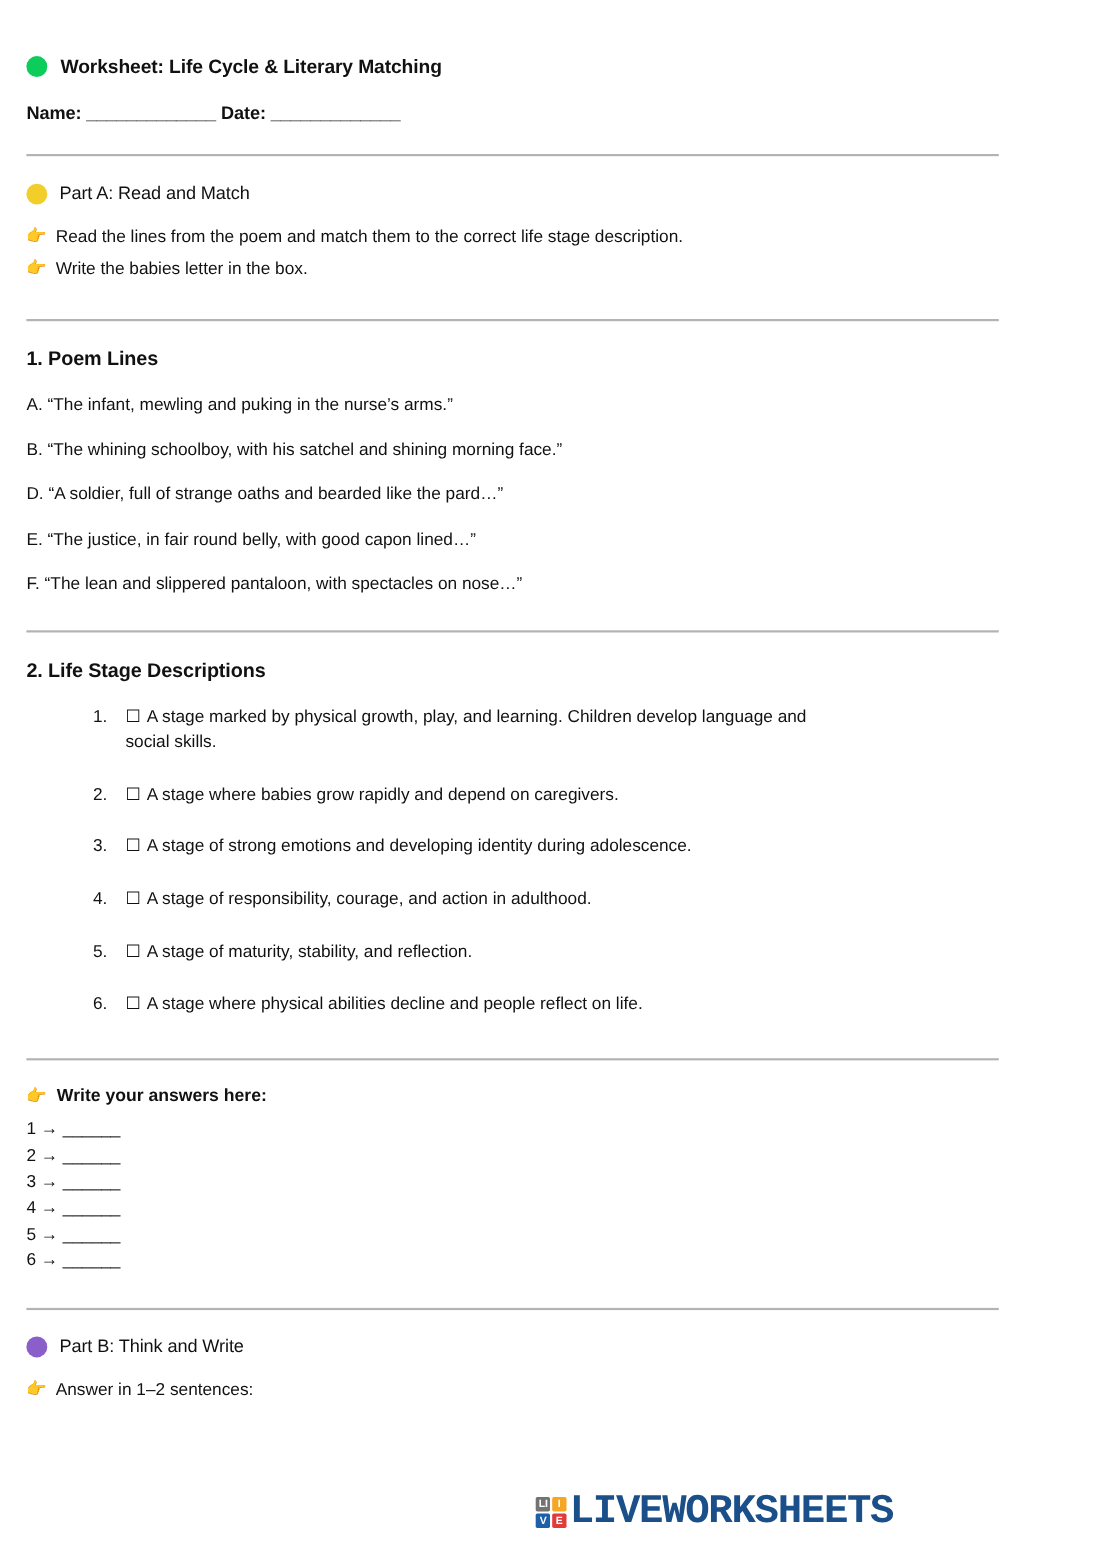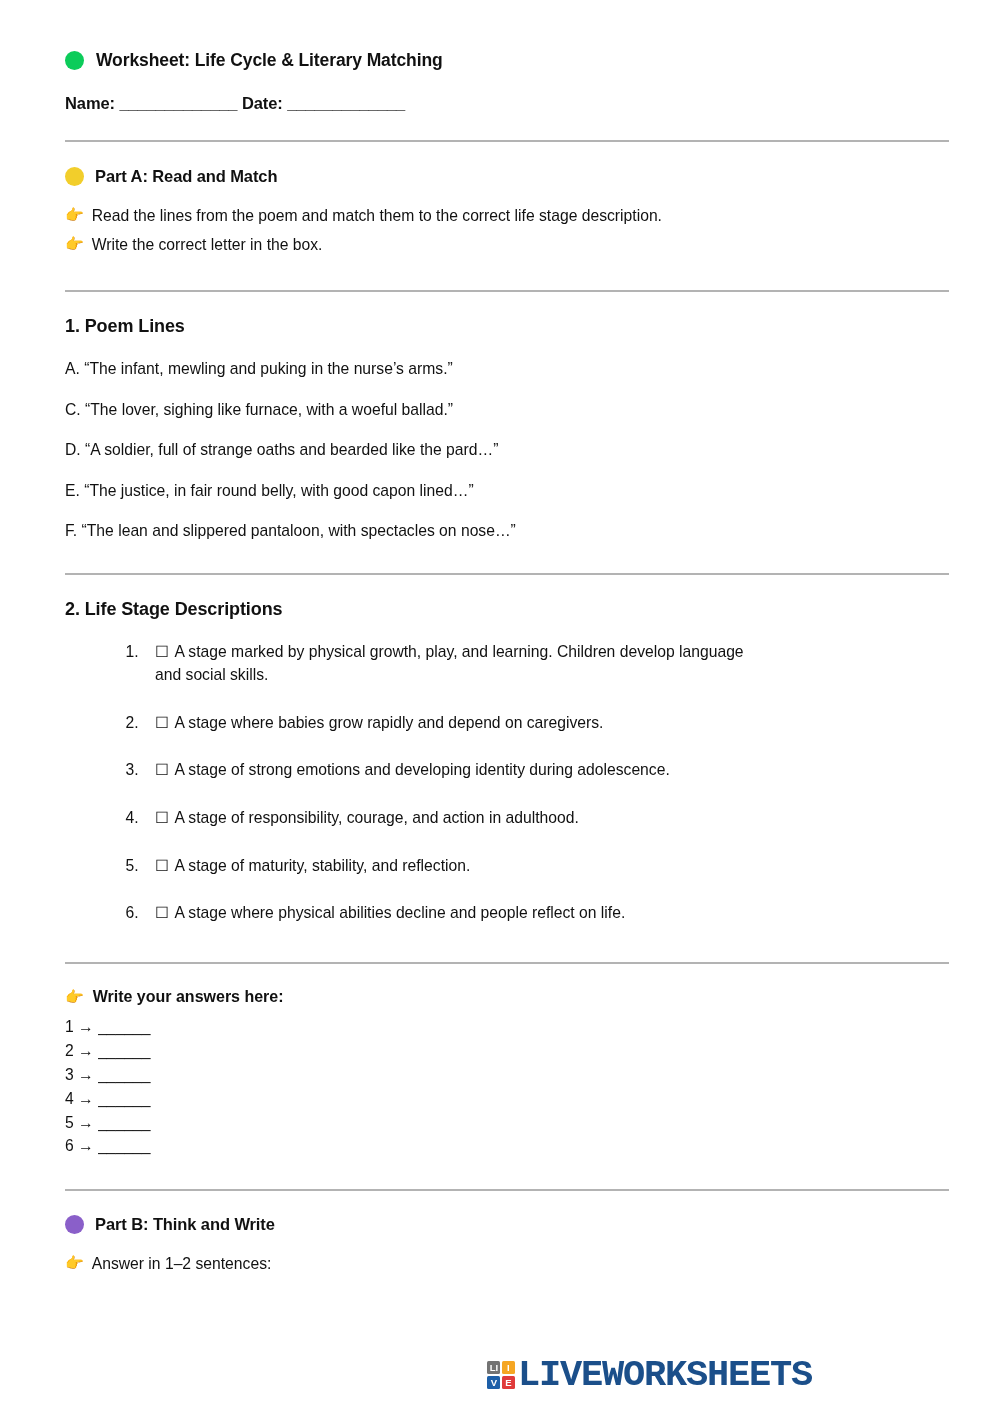--- a/index.html
+++ b/index.html
@@ -14,21 +14,21 @@
     font-family: "Liberation Sans", sans-serif;
     color: #111111;
     overflow: hidden;
   }
   .page {
     position: absolute;
     left: 0; top: 0;
     width: 826px;
     height: 1414px;
     box-sizing: border-box;
-    padding: 44px 58px 0 65px;
+    padding: 44px 58px 0 24px;
   }
 
   .title-row {
     display: flex;
     align-items: center;
     gap: 12px;
     margin-top: 6px;
   }
   .dot {
     width: 19px;
@@ -58,21 +58,21 @@
   }
   .rule-wrap { padding-top: 0; }
 
   .section-head {
     display: flex;
     align-items: center;
     gap: 11px;
   }
   .section-head .label {
     font-size: 16.5px;
-    font-weight: bold;
+    font-weight: normal;
     letter-spacing: -0.1px;
   }
 
   .bullet-line {
     display: flex;
     align-items: flex-start;
     gap: 8px;
     font-size: 15.7px;
     line-height: 1.5;
   }
@@ -184,31 +184,31 @@
     <span class="dot" id="parta-dot" style="background: rgb(242, 206, 43);"></span>
     <span class="label">Part A: Read and Match</span>
   </div>
 
   <div class="bullet-line" style="margin-top:18px;">
     <span class="emoji">👉</span>
     <span>Read the lines from the poem and match them to the correct life stage description.</span>
   </div>
   <div class="bullet-line" style="margin-top:5px;">
     <span class="emoji">👉</span>
-    <span>Write the correct letter in the box.</span>
+    <span>Write the babies letter in the box.</span>
   </div>
 
   <div class="rule-wrap" style="margin-top:34px;">
     <hr class="rule">
   </div>
 
   <div class="subhead" style="margin-top:24px;">1. Poem Lines</div>
 
   <div class="poem-line" style="margin-top:20px;">A. “The infant, mewling and puking in the nurse’s arms.”</div>
-  <div class="poem-line" style="margin-top:17px;">C. “The lover, sighing like furnace, with a woeful ballad.”</div>
+  <div class="poem-line" style="margin-top:17px;">B. “The whining schoolboy, with his satchel and shining morning face.”</div>
   <div class="poem-line" style="margin-top:17px;">D. “A soldier, full of strange oaths and bearded like the pard…”</div>
   <div class="poem-line" style="margin-top:17px;">E. “The justice, in fair round belly, with good capon lined…”</div>
   <div class="poem-line" style="margin-top:17px;">F. “The lean and slippered pantaloon, with spectacles on nose…”</div>
 
   <div class="rule-wrap" style="margin-top:30px;">
     <hr class="rule">
   </div>
 
   <div class="subhead" style="margin-top:24px;">2. Life Stage Descriptions</div>
 

